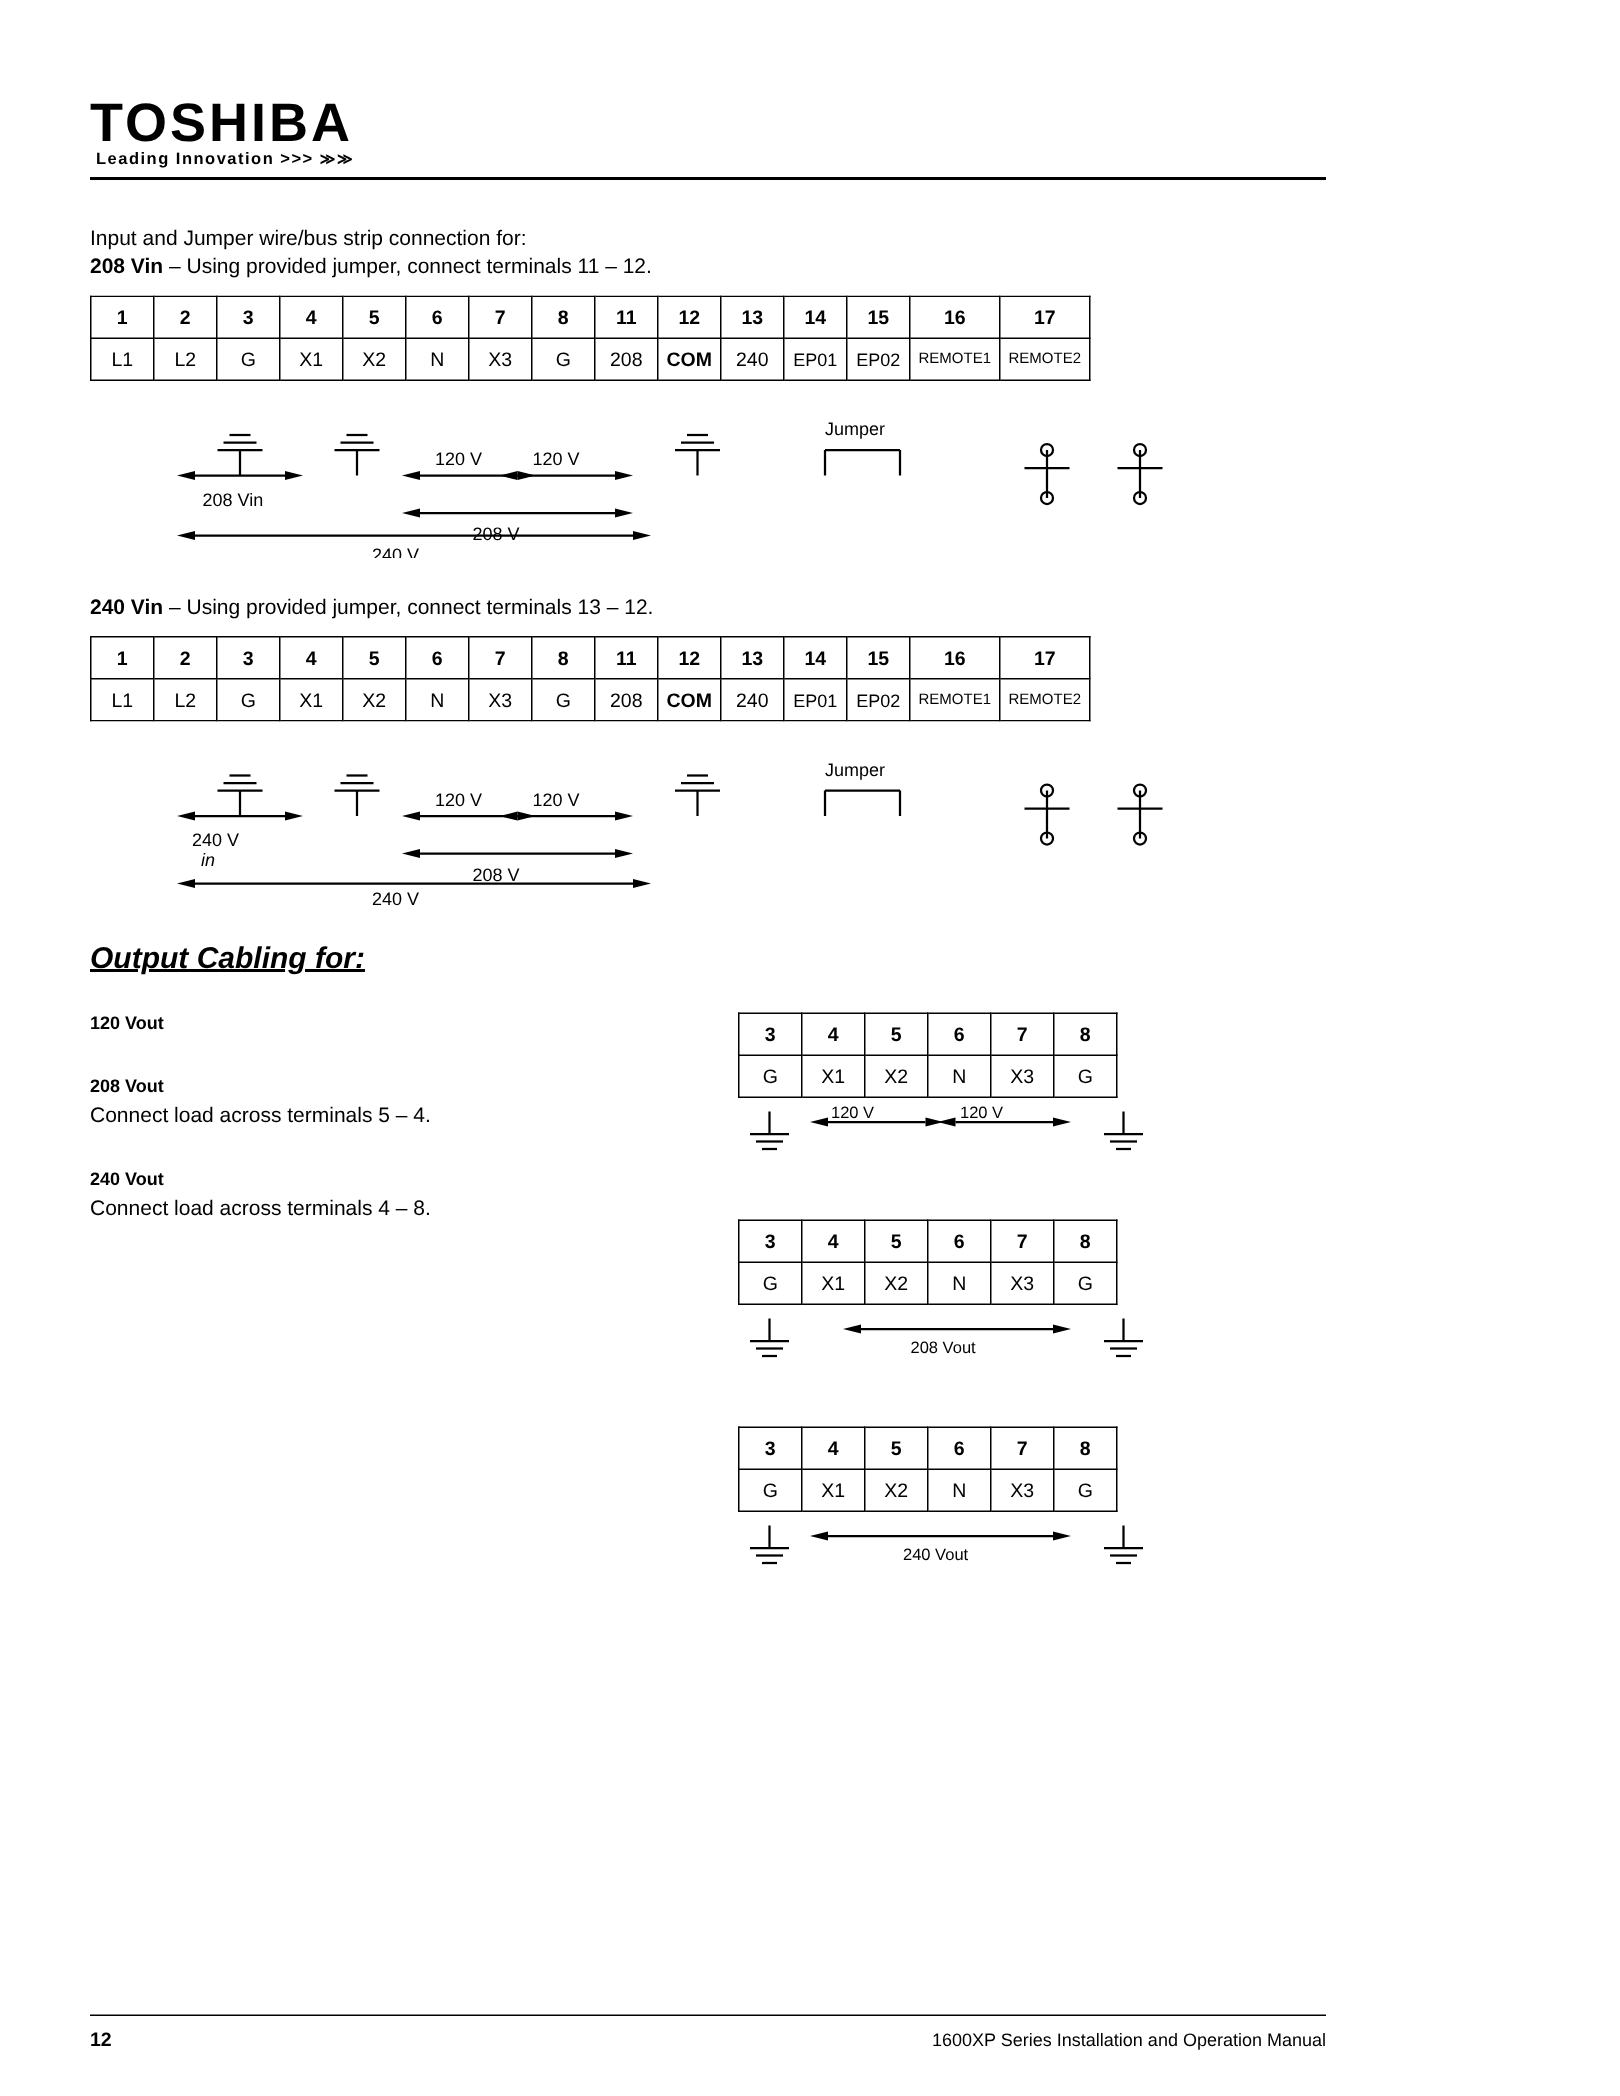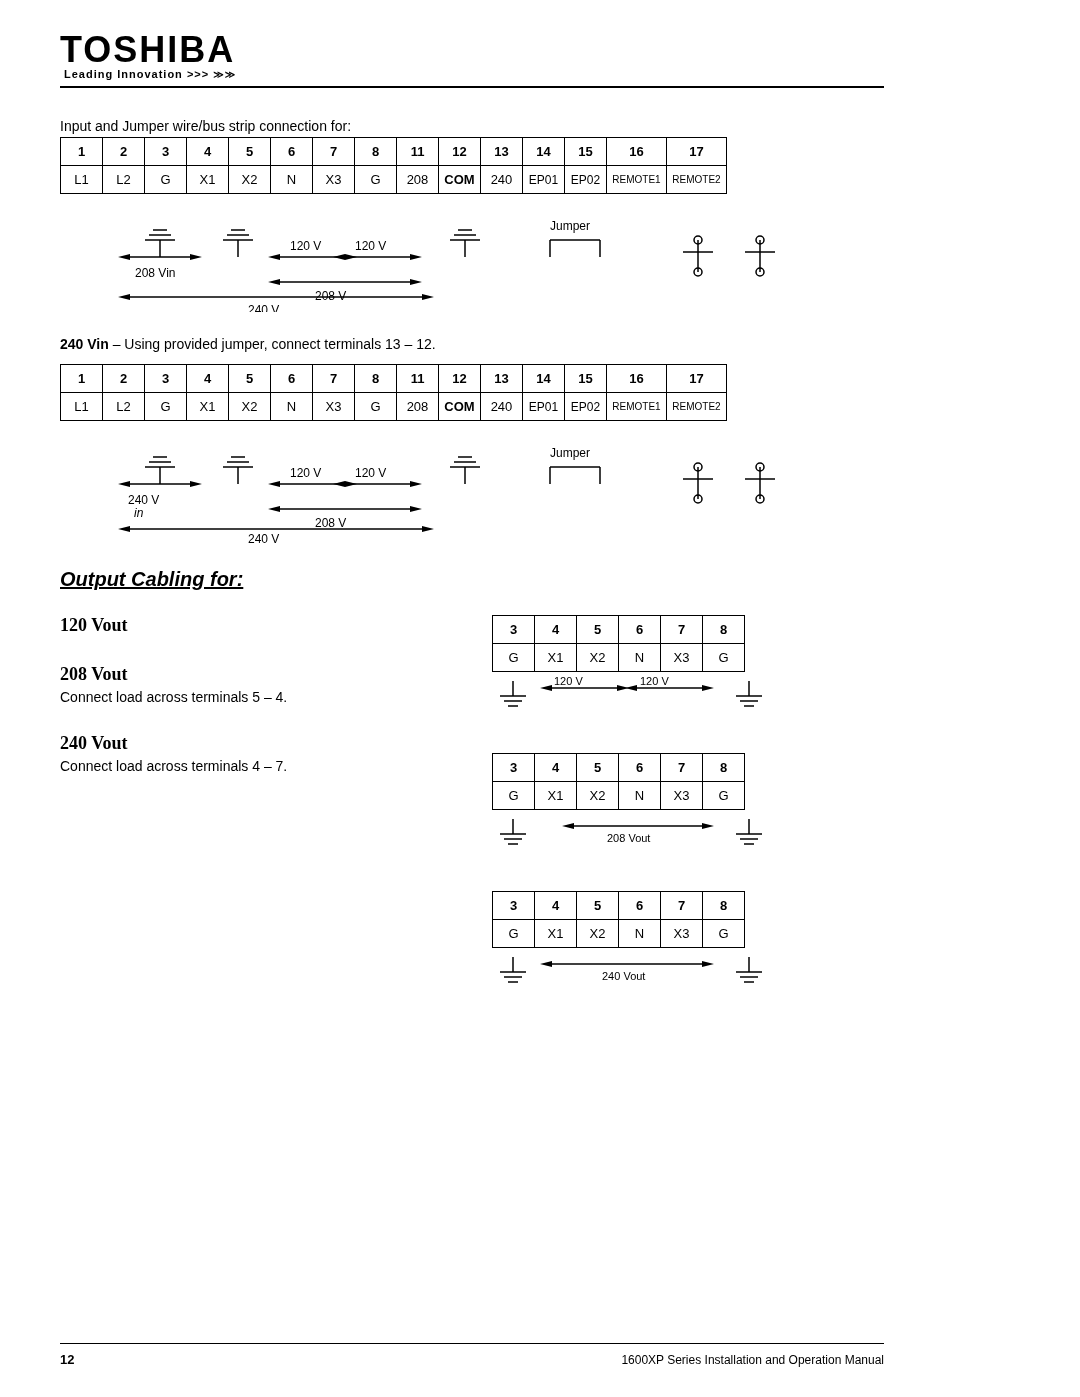--- a/index.html
+++ b/index.html
@@ -8,21 +8,21 @@
       background: #fff;
       color: #000;
       width: 1080px;
       min-height: 1397px;
       position: relative;
       font-size: 14px;
     }
     .page {
       width: 944px;
       min-height: 1397px;
-      padding: 32px 60px 60px 60px;
+      padding: 64px 60px 60px 60px;
       position: relative;
     }
 
     
     .header {
       display: flex;
       align-items: flex-end;
       margin-bottom: 30px;
       border-bottom: 2px solid #000;
       padding-bottom: 4px;
@@ -121,23 +121,22 @@
     }
     .output-right {
       flex: 1;
       min-width: 320px;
     }
     .output-subsection {
       margin-bottom: 28px;
     }
     .output-subsection-title {
       font-weight: bold;
-      font-size: 18px;
+      font-size: 12px;
       margin-bottom: 4px;
-      font-family: Liberation Serif, serif;
     }
     .output-subsection-desc {
       font-size: 14px;
       margin-bottom: 0;
     }
 
     
     .output-cabling-heading {
       font-size: 20px;
       font-weight: bold;
@@ -172,20 +171,23 @@
     <div>
       <div class="toshiba-logo">TOSHIBA</div>
       <div class="leading-innovation">
         <span>Leading Innovation</span> &gt;&gt;&gt;
       </div>
     </div>
   </div>
 
   <p class="intro-text">Input and Jumper wire/bus strip connection for:</p>
 
+  <p class="section-label">
+    <strong>208 Vin</strong><span> – Using provided jumper, connect terminals 11 – 12.</span>
+  </p>
 
   <div class="terminal-table-wrapper">
     <table class="terminal-table">
       <tbody>
           <tr class="num-row">
         <td>1</td>
         <td>2</td>
         <td>3</td>
         <td>4</td>
         <td>5</td>
@@ -397,21 +399,21 @@
         <div class="output-subsection-title">120 Vout</div>
       </div>
 
       <div class="output-subsection">
         <div class="output-subsection-title">208 Vout</div>
         <div class="output-subsection-desc">Connect load across terminals 5 – 4.</div>
       </div>
 
       <div class="output-subsection">
         <div class="output-subsection-title">240 Vout</div>
-        <div class="output-subsection-desc">Connect load across terminals 4 – 7.</div>
+        <div class="output-subsection-desc">Connect load across terminals 4 – 8.</div>
       </div>
     </div>
 
     <div class="output-right">
 
       <div style="margin-bottom: 24px;">
         <table class="terminal-table" style="margin-bottom:4px;">
           <tbody>
               <tr class="num-row">
             <td>3</td>

